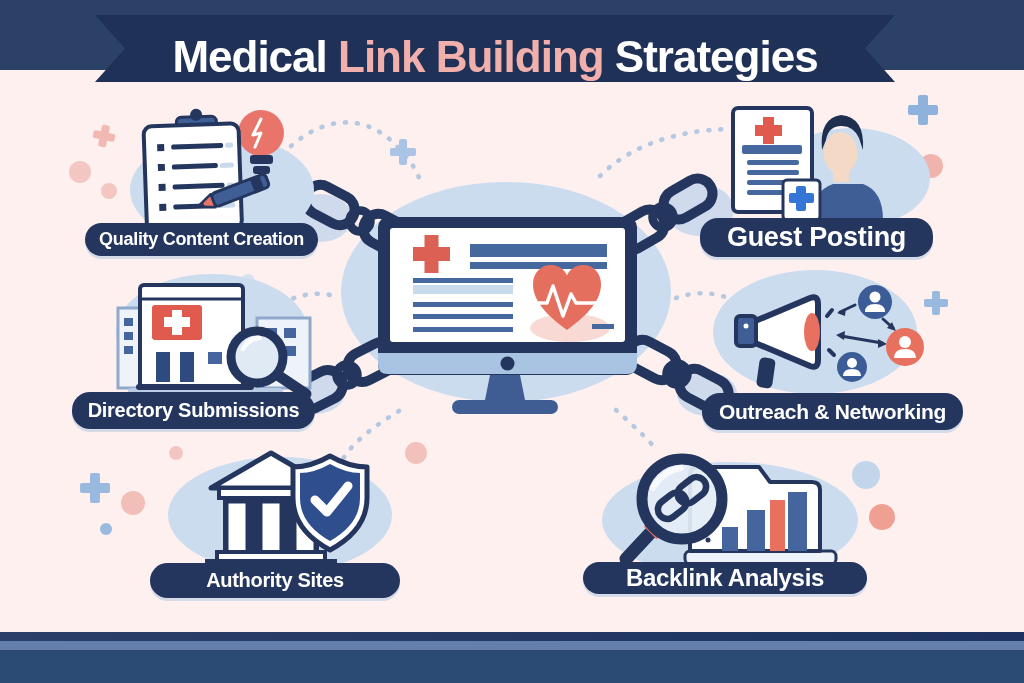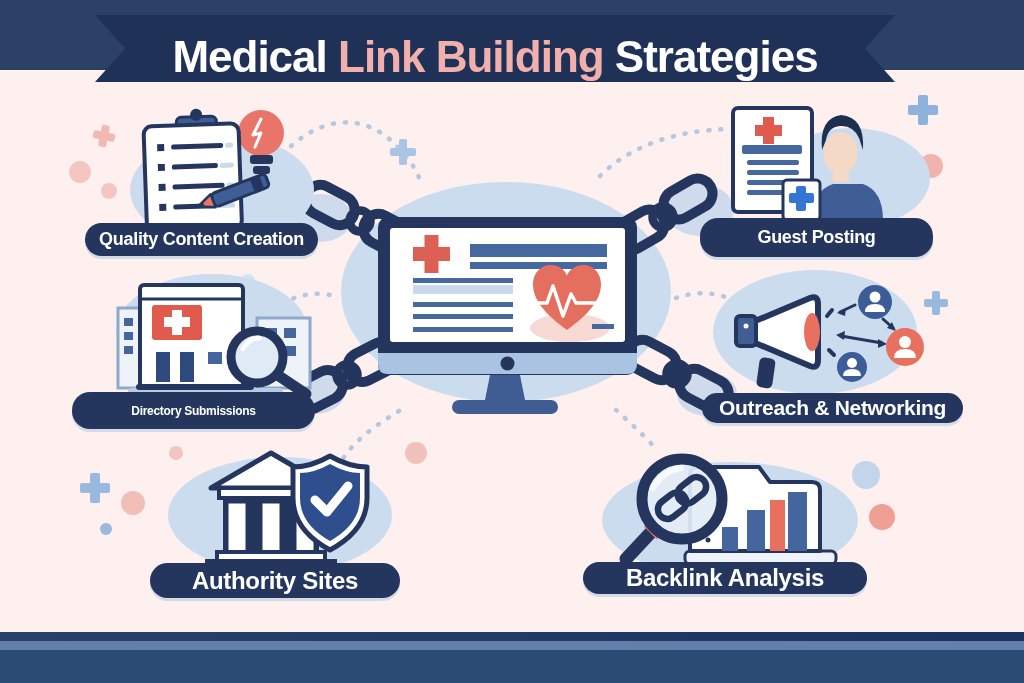--- a/index.html
+++ b/index.html
@@ -25,24 +25,24 @@
   #band2{left:0;top:641px;width:1024px;height:9px;background:#647fab;}
   #band3{left:0;top:650px;width:1024px;height:33px;background:#2b4a74;}
   
   .pill{
     background:#24365e;color:#ffffff;font-weight:bold;white-space:nowrap;
     display:flex;align-items:center;justify-content:center;
     border-radius:18px;letter-spacing:-0.3px;
     box-shadow:0 3px 0 rgba(180,200,225,.55);
   }
   #pill-quality  {left:85px; top:223px;width:233px;height:33px;font-size:18px;}
-  #pill-guest    {left:700px;top:218px;width:233px;height:39px;font-size:18px;}
-  #pill-directory{left:72px; top:392px;width:243px;height:37px;font-size:12px;}
-  #pill-outreach {left:702px;top:393px;width:261px;height:30px;font-size:21px;}
-  #pill-authority{left:150px;top:563px;width:250px;height:35px;font-size:24px;}
+  #pill-guest    {left:700px;top:218px;width:233px;height:39px;font-size:27px;}
+  #pill-directory{left:72px; top:392px;width:243px;height:37px;font-size:20px;}
+  #pill-outreach {left:702px;top:393px;width:261px;height:37px;font-size:21px;}
+  #pill-authority{left:150px;top:563px;width:250px;height:35px;font-size:20px;}
   #pill-backlink {left:583px;top:562px;width:284px;height:32px;font-size:24px;}
   svg{display:block;}
 </style>
 </head>
 <body>
 
 <div id="stage">
 
   <div id="top-band" class="abs"></div>
 

